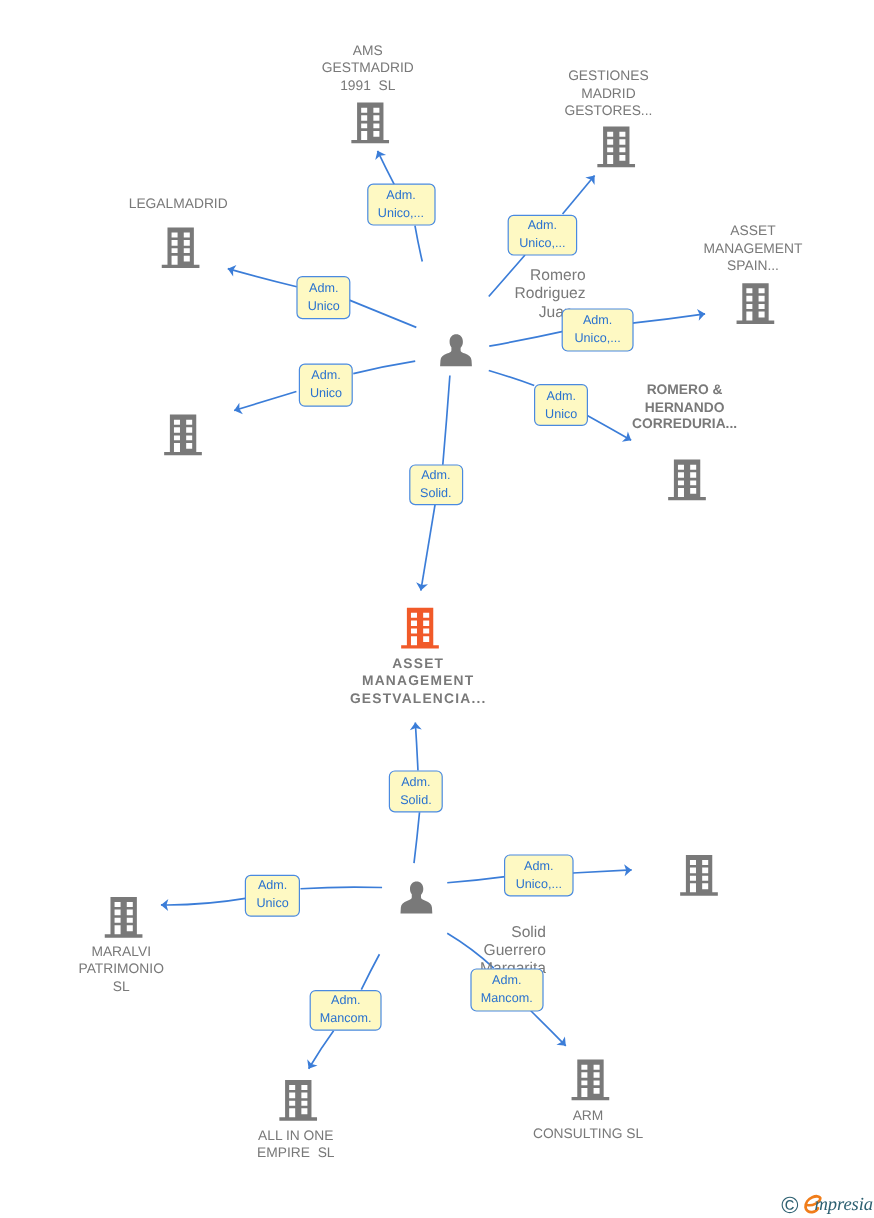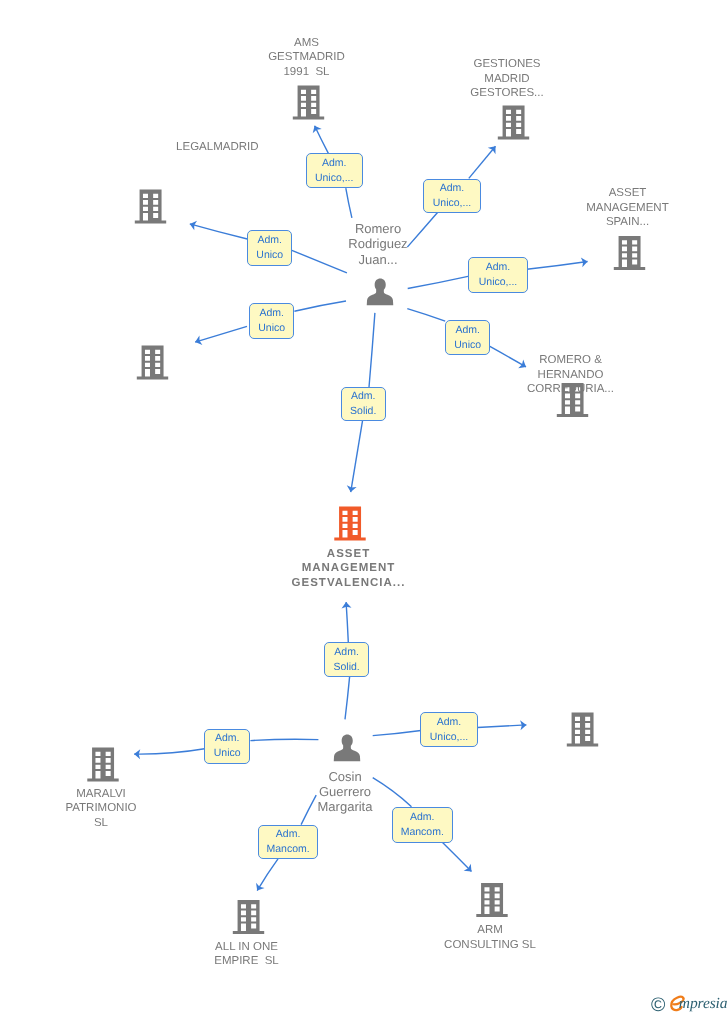--- a/index.html
+++ b/index.html
@@ -3,21 +3,21 @@
 <title>Empresia corporate network graph</title>
 <style>
 html,body{margin:0;padding:0;}
 body{width:728px;height:1015px;background:#ffffff;overflow:hidden;
      font-family:"Liberation Sans",sans-serif;-webkit-font-smoothing:antialiased;text-rendering:geometricPrecision;}
 #stage{position:relative;width:728px;height:1015px;background:#ffffff;}
 svg.graph{position:absolute;left:0;top:0;width:728px;height:1015px;overflow:visible;}
 .nlabel{position:absolute;text-align:center;color:#797979;font-size:11.5px;
         line-height:14.7px;white-space:pre;pointer-events:none;}
 .nlabel span{display:block;}
-.nlabel.person{font-size:13px;line-height:15.2px;}
+.nlabel.person{font-size:13px;line-height:15.2px;text-align:right;}
 .nlabel.focus{font-weight:bold;letter-spacing:1px;}
 .nlabel.focus span{margin-right:-1px;}
 .elabel{position:absolute;box-sizing:border-box;border:1.4px solid #4a8ae0;
         border-radius:5px;background:#fef9c3;color:#2a72cf;font-size:10.5px;
         line-height:15px;text-align:center;white-space:nowrap;
         display:flex;flex-direction:column;justify-content:center;align-items:center;}
 .elabel span{display:block;}
 #logo{position:absolute;left:650px;top:994px;height:20px;width:78px;}
 #logo-c{position:absolute;left:1px;top:2px;font-size:19.5px;line-height:19.5px;
         color:#2d6071;font-family:"Liberation Sans",sans-serif;}
@@ -117,26 +117,26 @@
       </g>
       <g transform="translate(232.80,900.00) scale(0.31400,0.31653)">
         <path fill="#797979" fill-rule="evenodd" d="M15.2,0 H85.2 V98.3 H100 V107.1 H0 V98.3 H15.2 Z M26.0,13.3 V26.5 H42.0 V13.3 Z M58.4,13.3 V26.5 H74.4 V13.3 Z M26.0,33.2 V48.0 H42.0 V33.2 Z M58.4,33.2 V48.0 H74.4 V33.2 Z M26.0,54.7 V67.6 H42.0 V54.7 Z M58.4,54.7 V67.6 H74.4 V54.7 Z M26.0,74.6 V98.3 H42.0 V74.6 Z M58.4,74.6 V90.0 H74.4 V74.6 Z "></path>
       </g>
       <g transform="translate(476.30,883.00) scale(0.31400,0.31653)">
         <path fill="#797979" fill-rule="evenodd" d="M15.2,0 H85.2 V98.3 H100 V107.1 H0 V98.3 H15.2 Z M26.0,13.3 V26.5 H42.0 V13.3 Z M58.4,13.3 V26.5 H74.4 V13.3 Z M26.0,33.2 V48.0 H42.0 V33.2 Z M58.4,33.2 V48.0 H74.4 V33.2 Z M26.0,54.7 V67.6 H42.0 V54.7 Z M58.4,54.7 V67.6 H74.4 V54.7 Z M26.0,74.6 V98.3 H42.0 V74.6 Z M58.4,74.6 V90.0 H74.4 V74.6 Z "></path>
       </g>
     </svg>
 <div class="nlabel" style="left:306.5px;top:35.5px;width:220px;margin-left:-110px;" title="AMS GESTMADRID 1991  SL"><span>AMS</span><span>GESTMADRID</span><span>1991  SL</span></div>
 <div class="nlabel" style="left:507px;top:56.9px;width:220px;margin-left:-110px;" title="GESTIONES MADRID GESTORES..."><span>GESTIONES</span><span>MADRID</span><span>GESTORES...</span></div>
-<div class="nlabel" style="left:148.5px;top:140px;width:220px;margin-left:-110px;text-align:right;" title="LEGALMADRID ABOGADOS SL"><span>LEGALMADRID</span></div>
+<div class="nlabel" style="left:148.5px;top:163px;width:220px;margin-left:-110px;" title="LEGALMADRID ABOGADOS SL"><span>LEGALMADRID</span></div>
 <div class="nlabel" style="left:627.5px;top:185.9px;width:220px;margin-left:-110px;" title="ASSET MANAGEMENT SPAIN..."><span>ASSET</span><span>MANAGEMENT</span><span>SPAIN...</span></div>
-<div class="nlabel" style="left:570.5px;top:353px;width:220px;margin-left:-110px;" title="ROMERO &amp; HERNANDO CORREDURIA..."><span>ROMERO &amp;</span><span>HERNANDO</span><span>CORREDURIA...</span></div>
+<div class="nlabel" style="left:570.5px;top:318px;width:220px;margin-left:-110px;font-weight:bold;" title="ROMERO &amp; HERNANDO CORREDURIA..."><span>ROMERO &amp;</span><span>HERNANDO</span><span>CORREDURIA...</span></div>
 <div class="nlabel person" style="left:378.0px;top:221.2px;width:220px;margin-left:-110px;" title="Romero Rodriguez Juan..."><span>Romero</span><span>Rodriguez</span><span>Juan...</span></div>
 <div class="nlabel focus" style="left:348.0px;top:546.5px;width:220px;margin-left:-110px;" title="ASSET MANAGEMENT GESTVALENCIA..."><span>ASSET</span><span>MANAGEMENT</span><span>GESTVALENCIA...</span></div>
-<div class="nlabel person" style="left:345.0px;top:768.8px;width:220px;margin-left:-110px;" title="Cosin Guerrero Margarita"><span>Cosin</span><span>Guerrero</span><span>Margarita</span></div>
+<div class="nlabel person" style="left:345.0px;top:768.8px;width:220px;margin-left:-110px;" title="Cosin Guerrero Margarita"><span>Solid</span><span>Guerrero</span><span>Margarita</span></div>
 <div class="nlabel" style="left:101.0px;top:786.7px;width:220px;margin-left:-110px;" title="MARALVI PATRIMONIO SL"><span>MARALVI</span><span>PATRIMONIO</span><span>SL</span></div>
 <div class="nlabel" style="left:246.5px;top:939.6px;width:220px;margin-left:-110px;" title="ALL IN ONE EMPIRE  SL"><span>ALL IN ONE</span><span>EMPIRE  SL</span></div>
 <div class="nlabel" style="left:490.0px;top:923.0px;width:220px;margin-left:-110px;" title="ARM CONSULTING SL"><span>ARM</span><span>CONSULTING SL</span></div>
 <div class="elabel" style="left:305.7px;top:153.4px;width:56.9px;height:35.0px;">
       <span>Adm.</span>
       <span>Unico,...</span>
     </div>
 <div class="elabel" style="left:423.4px;top:178.5px;width:57.2px;height:34.8px;">
       <span>Adm.</span>
       <span>Unico,...</span>

